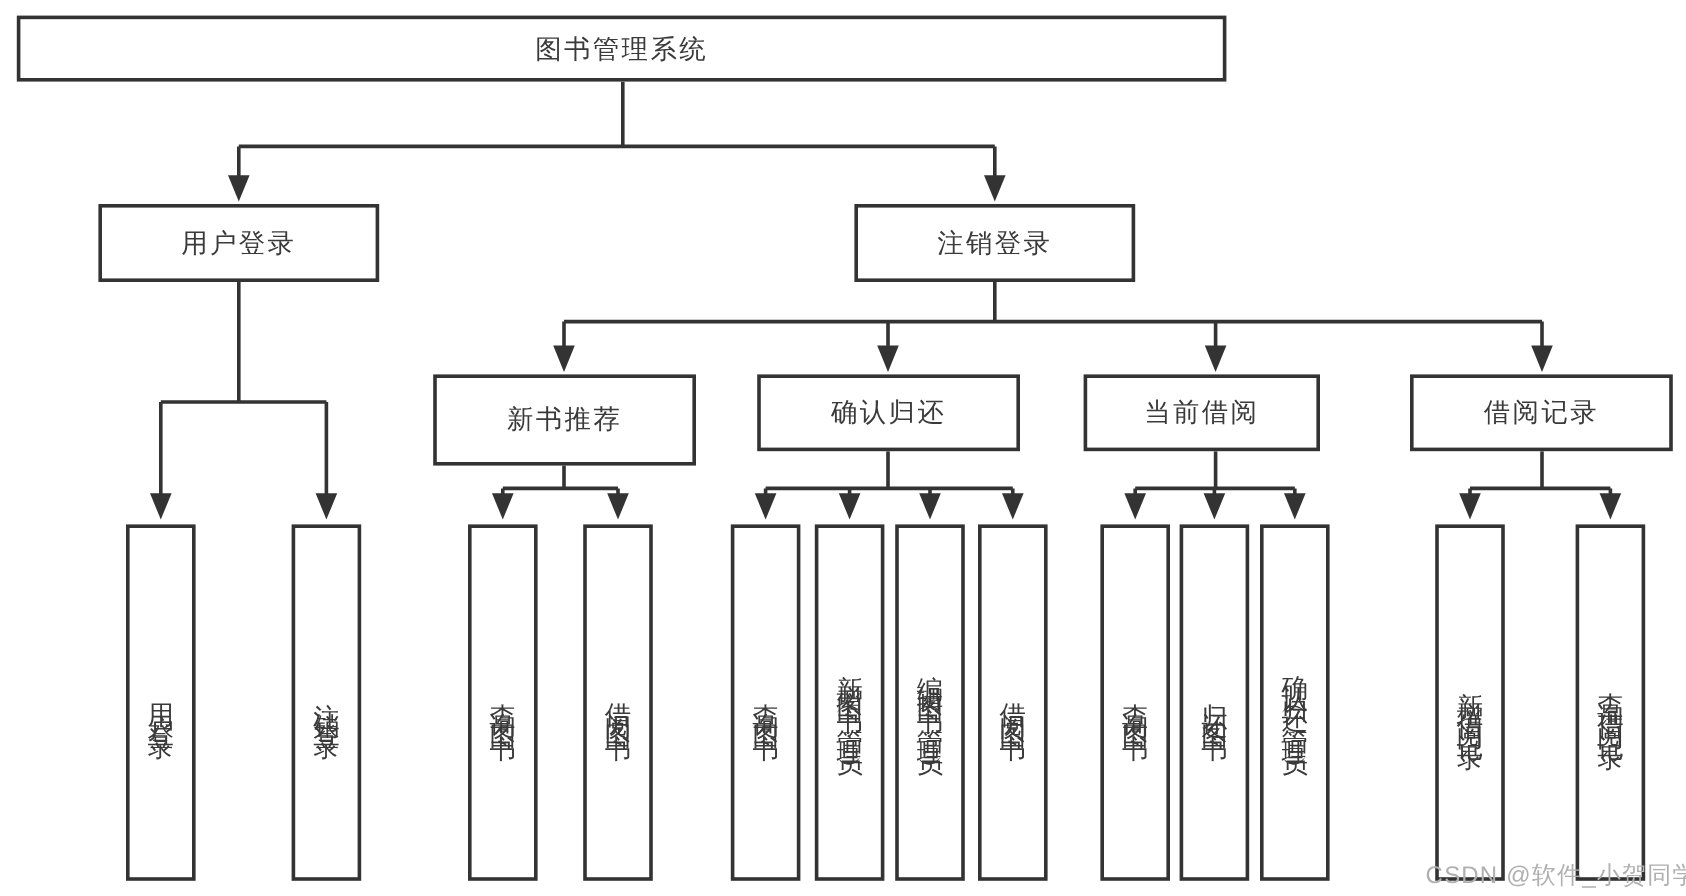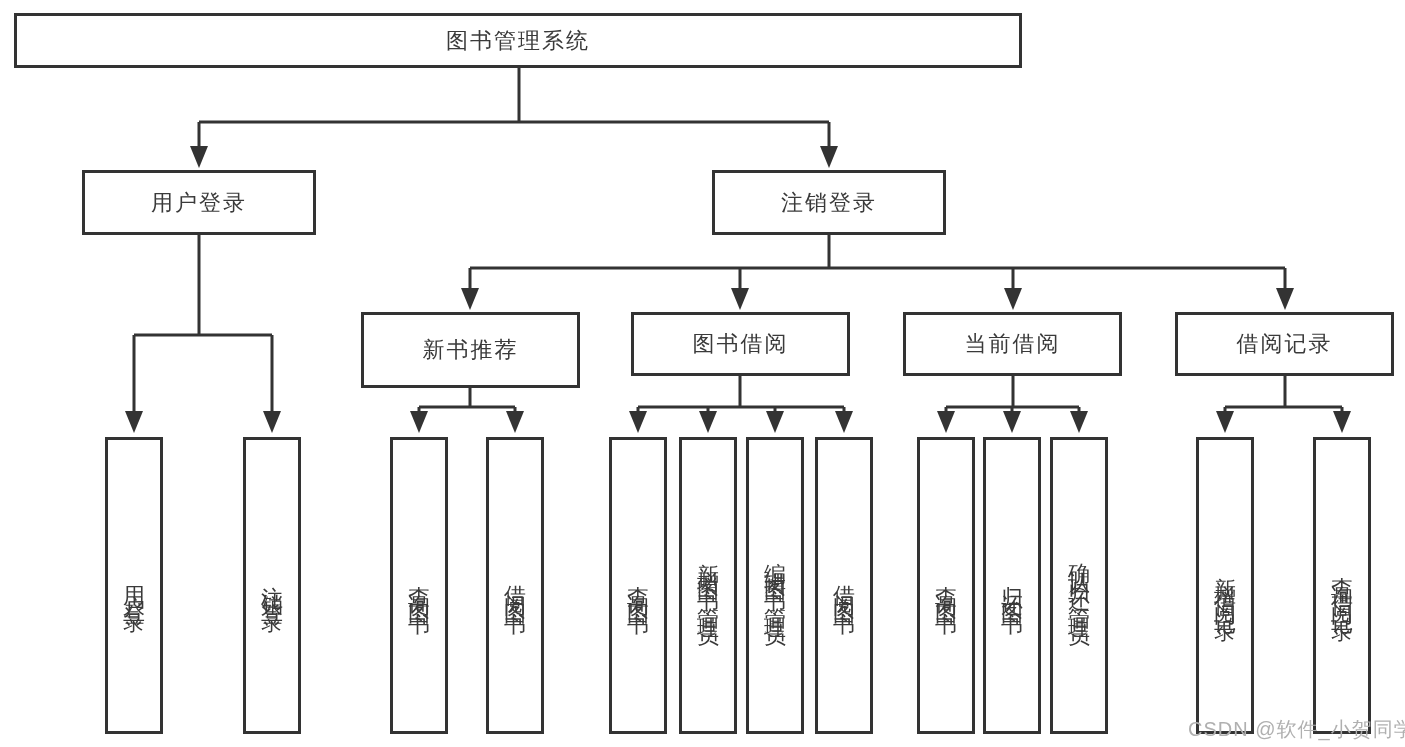--- a/index.html
+++ b/index.html
@@ -111,23 +111,23 @@
     <span>用户登录</span>
   </div>
   <div class="node h-node" style="left:712px;top:170px;width:234px;height:65px">
     <span>注销登录</span>
   </div>
 
   <div class="node h-node" style="left:361px;top:312px;width:219px;height:76px">
     <span>新书推荐</span>
   </div>
   <div class="node h-node" style="left:631px;top:312px;width:219px;height:64px">
-    <span>图书借阅</span>
+    <span>确认归还</span>
   </div>
-  <div class="node h-node" style="left:903px;top:312px;width:219px;height:64px">
+  <div class="node h-node" style="left:903px;top:312px;width:197px;height:64px">
     <span>当前借阅</span>
   </div>
   <div class="node h-node" style="left:1175px;top:312px;width:219px;height:64px">
     <span>借阅记录</span>
   </div>
 
   <div class="node v-node" style="left:105px;top:437px;width:58px;height:297px">
     <span class="vtext">用户登录</span>
   </div>
   <div class="node v-node" style="left:243px;top:437px;width:58px;height:297px">

